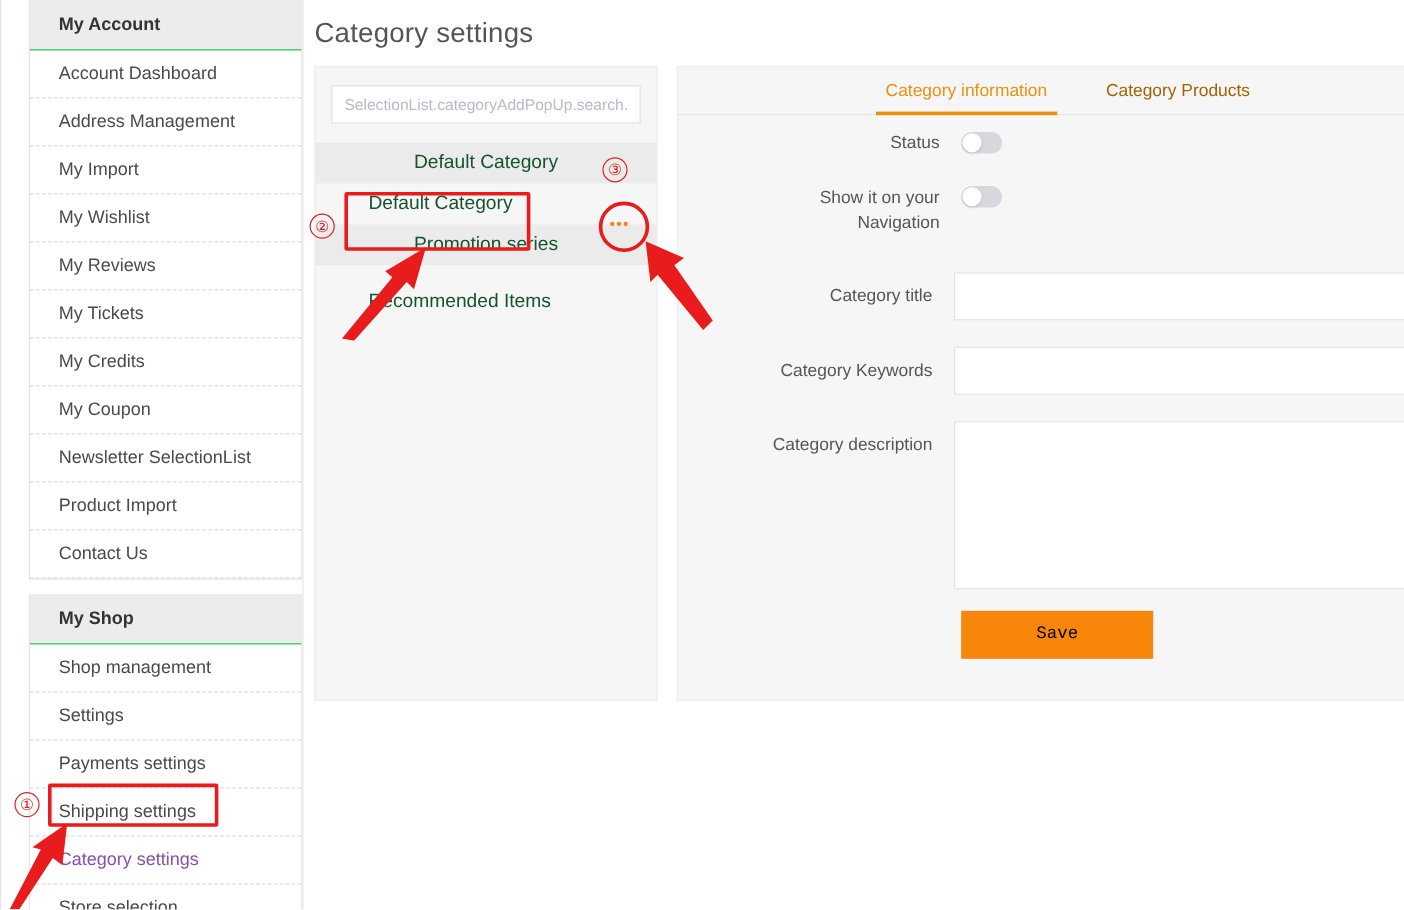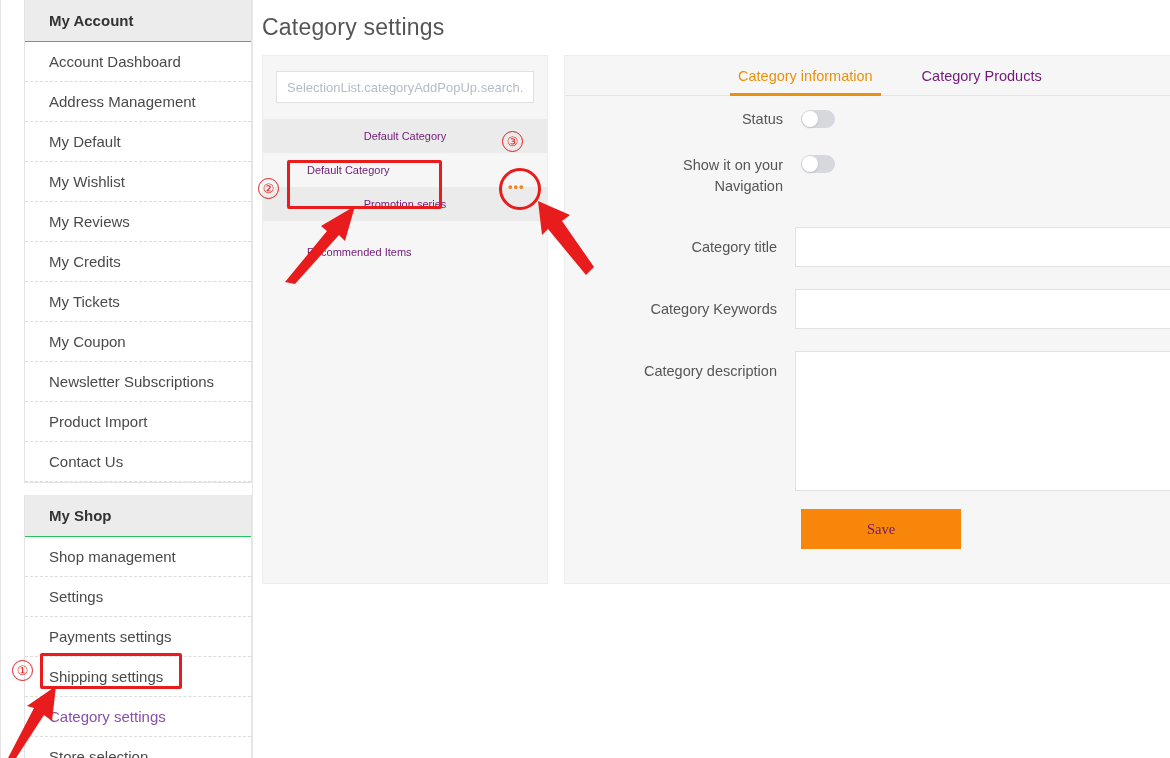--- a/index.html
+++ b/index.html
@@ -74,22 +74,22 @@
     color: #9aa0b0;
     padding: 0 10px;
     font-family: "Liberation Sans", sans-serif;
     outline: none;
   }
   .cat-search::placeholder { color: #b6bbc8; }
 
   .cat-list { margin-top: 16px; }
   .cat-row {
     height: 34px; line-height: 34px;
-    font-size: 11px;
-    color: #701a75;
+    font-size: 16px;
+    color: #14532d;
     cursor: pointer;
   }
   .cat-row.shade { background: #ebebeb; }
   .cat-row.plain { background: transparent; }
   .cat-row.center { text-align: center; }
   .cat-row.left { padding-left: 44px; }
   .cat-gap { height: 14px; }
 
   .ellipsis-btn {
     position: absolute; left: 508px; top: 180px;
@@ -109,21 +109,21 @@
   .tabs {
     height: 40px;
     border-bottom: 1px solid #e4e4e4;
     display: flex;
     align-items: flex-end;
     padding-left: 165px;
     background: #f6f6f6;
   }
   .tab {
     font-size: 14.5px;
-    color: #701a75;
+    color: #a16207;
     padding: 0 8px 9px 8px;
     margin-right: 33px;
     cursor: pointer;
     border-bottom: 3px solid transparent;
     position: relative;
     top: 1px;
   }
   .tab.active { color: #e8910e; border-bottom: 3px solid #e8910e; }
 
   .form-body { padding-top: 14px; }
@@ -161,23 +161,23 @@
     border: 1px solid #e2e2e2; background: #fff;
     height: 140px; width: 420px;
     font-family: "Liberation Sans", sans-serif;
     font-size: 14px; padding: 8px 10px; outline: none;
     resize: none;
   }
   .save-wrap { padding-left: 236px; margin-top: 18px; }
   .save-btn {
     width: 160px; height: 40px;
     background: #f7860a;
-    color: #701a75; font-size: 14.5px;
+    color: #000000; font-size: 14.5px;
     border: none; cursor: pointer;
-    font-family: Liberation Serif, serif;
+    font-family: Liberation Mono, monospace;
   }
 
   
   .anno { position: absolute; pointer-events: none; }
   .anno-num {
     width: 21px; height: 21px; border-radius: 50%;
     border: 1.6px solid #e02020;
     color: #e02020; font-size: 13px;
     display: flex; align-items: center; justify-content: center;
     font-family: "Liberation Serif", serif;
@@ -201,27 +201,27 @@
   <div class="vline2"></div>
 
   <div class="page-title">Category settings</div>
 
   <div class="sidebar">
 
     <div class="side-block">
       <div class="side-head">My Account</div>
       <div class="side-item">Account Dashboard</div>
       <div class="side-item">Address Management</div>
-      <div class="side-item">My Default</div>
+      <div class="side-item">My Import</div>
       <div class="side-item">My Wishlist</div>
       <div class="side-item">My Reviews</div>
+      <div class="side-item">My Tickets</div>
       <div class="side-item">My Credits</div>
-      <div class="side-item">My Tickets</div>
       <div class="side-item">My Coupon</div>
-      <div class="side-item">Newsletter Subscriptions</div>
+      <div class="side-item">Newsletter SelectionList</div>
       <div class="side-item">Product Import</div>
       <div class="side-item">Contact Us</div>
     </div>
 
     <div class="side-block">
       <div class="side-head">My Shop</div>
       <div class="side-item">Shop management</div>
       <div class="side-item">Settings</div>
       <div class="side-item">Payments settings</div>
       <div class="side-item">Shipping settings</div>

